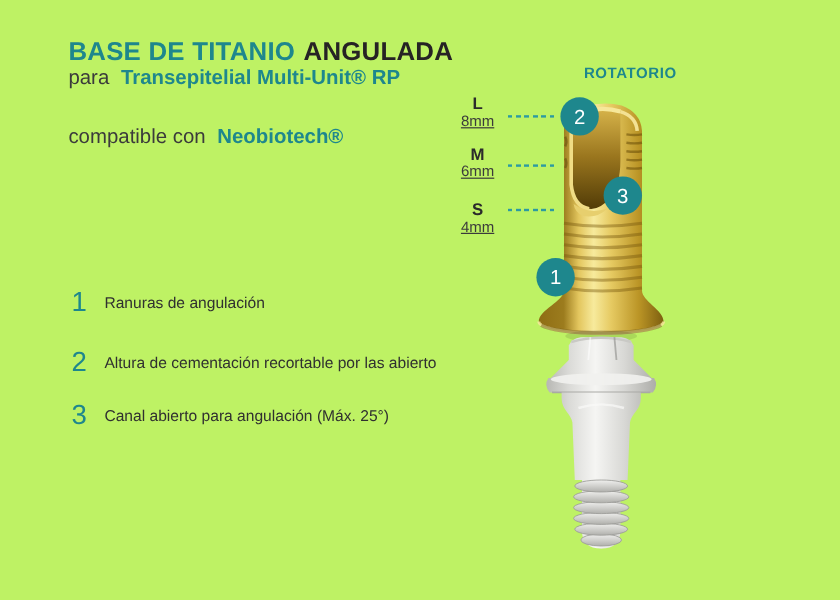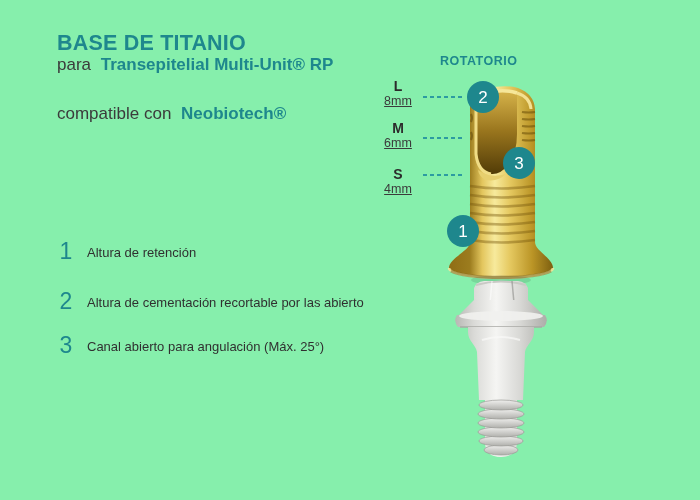--- a/index.html
+++ b/index.html
@@ -1,17 +1,17 @@
 <!DOCTYPE html>
 <html><head>
 <meta charset="utf-8">
 <style>
   html,body { margin:0; padding:0; background:#ffffff; }
   .canvas {
-    position:relative; width:700px; height:500px; background:#86efac;
+    position:relative; width:700px; height:500px; background:#bef264;
     font-family:"Liberation Sans", sans-serif; overflow:hidden;
   }
   
   .title {
     position:absolute; left:57px; top:31px; margin:0;
     font-size:21.5px; font-weight:700; letter-spacing:.2px;
     display:flex; gap:7px; white-space:nowrap;
   }
   .teal   { color:#1E878D; }
   .dark   { color:#262324; }
@@ -24,21 +24,21 @@
   
   .feature { position:absolute; left:58px; display:flex; align-items:center; gap:13px; }
   .feature .num {
     font-size:23px; font-weight:300; color:#1E878D; line-height:1;
     width:16px; text-align:center;
   }
   .feature .txt { font-size:13px; color:#303030; padding-top:2px; white-space:nowrap; }
   .f1 { top:240px; } .f2 { top:290px; } .f3 { top:334px; }
   
   .rotatorio {
-    position:absolute; left:440px; top:54px; width:124px; text-align:left;
+    position:absolute; left:440px; top:54px; width:124px; text-align:right;
     color:#1E878D; font-weight:700; font-size:12.5px; letter-spacing:.5px;
   }
   .size-mark { position:absolute; left:376px; width:44px; text-align:center; }
   .size-mark .letter { display:block; font-size:14px; font-weight:700; color:#2B2B2B; line-height:15px; }
   .size-mark .height { display:block; font-size:12.5px; color:#3B3B3B; line-height:14px;text-decoration:underline; }
   .sm-l { top:79px; } .sm-m { top:121px; } .sm-s { top:167px; }
   .dash {
     position:absolute; left:423px; width:41px; height:2px; z-index:1;
     background:repeating-linear-gradient(90deg,#2D9BA1 0 4px,transparent 4px 7px);
   }
@@ -56,36 +56,37 @@
   
   .implant { position:absolute; left:438px; top:82px; width:130px; height:390px; z-index:2; }
 </style>
 </head>
 <body>
 
 <div class="canvas">
 
   <h1 class="title">
     <span class="teal">BASE DE TITANIO</span>
+    <span class="dark">ANGULADA</span>
   </h1>
 
   <p class="line line-sub">
     <span class="prefix">para</span>
     <span class="hl">Transepitelial Multi-Unit® RP</span>
   </p>
 
   <p class="line line-compat">
     <span class="prefix">compatible con</span>
     <span class="hl">Neobiotech®</span>
   </p>
 
 
   <div class="feature f1">
     <span class="num">1</span>
-    <span class="txt">Altura de retención</span>
+    <span class="txt">Ranuras de angulación</span>
   </div>
   <div class="feature f2">
     <span class="num">2</span>
     <span class="txt">Altura de cementación recortable por las abierto</span>
   </div>
   <div class="feature f3">
     <span class="num">3</span>
     <span class="txt">Canal abierto para angulación (Máx. 25°)</span>
   </div>
 

